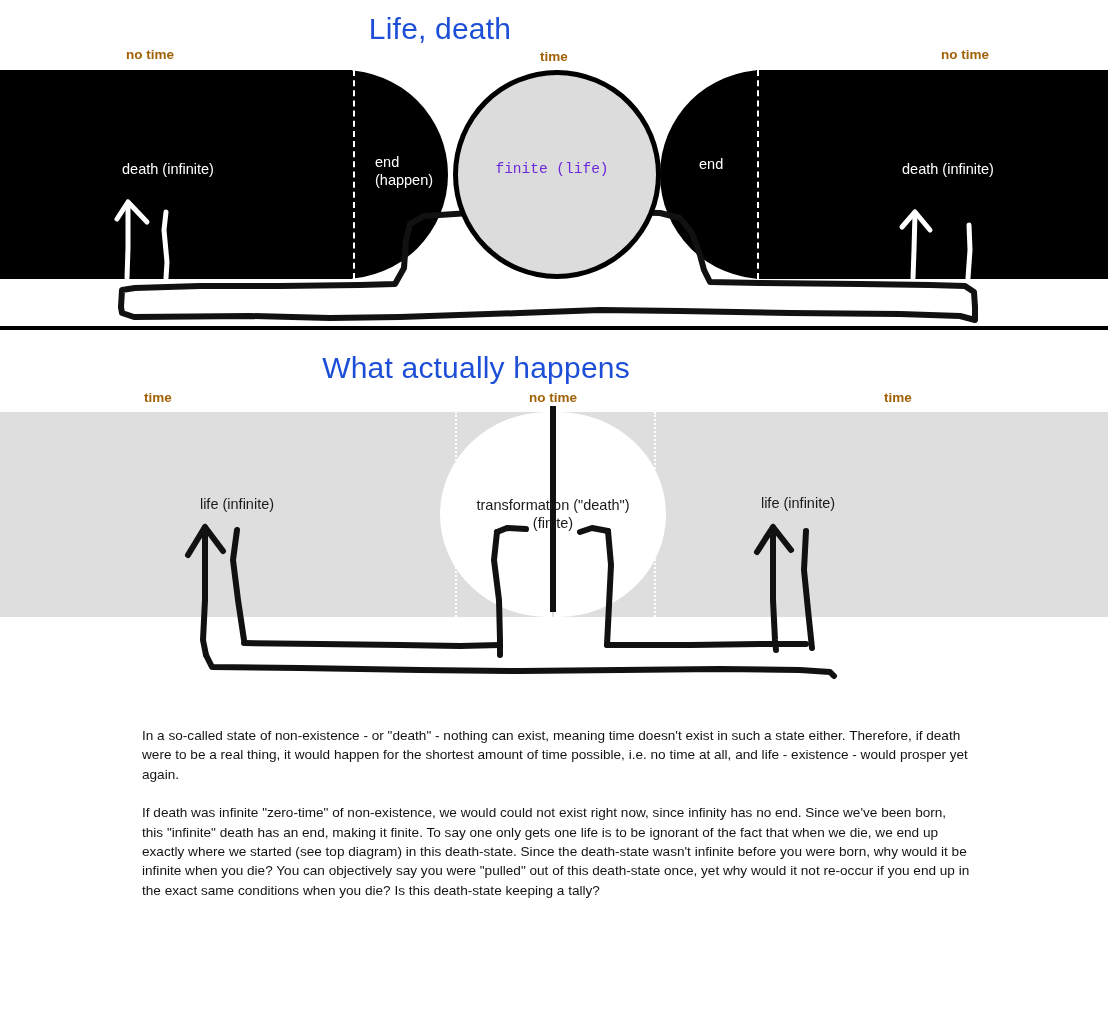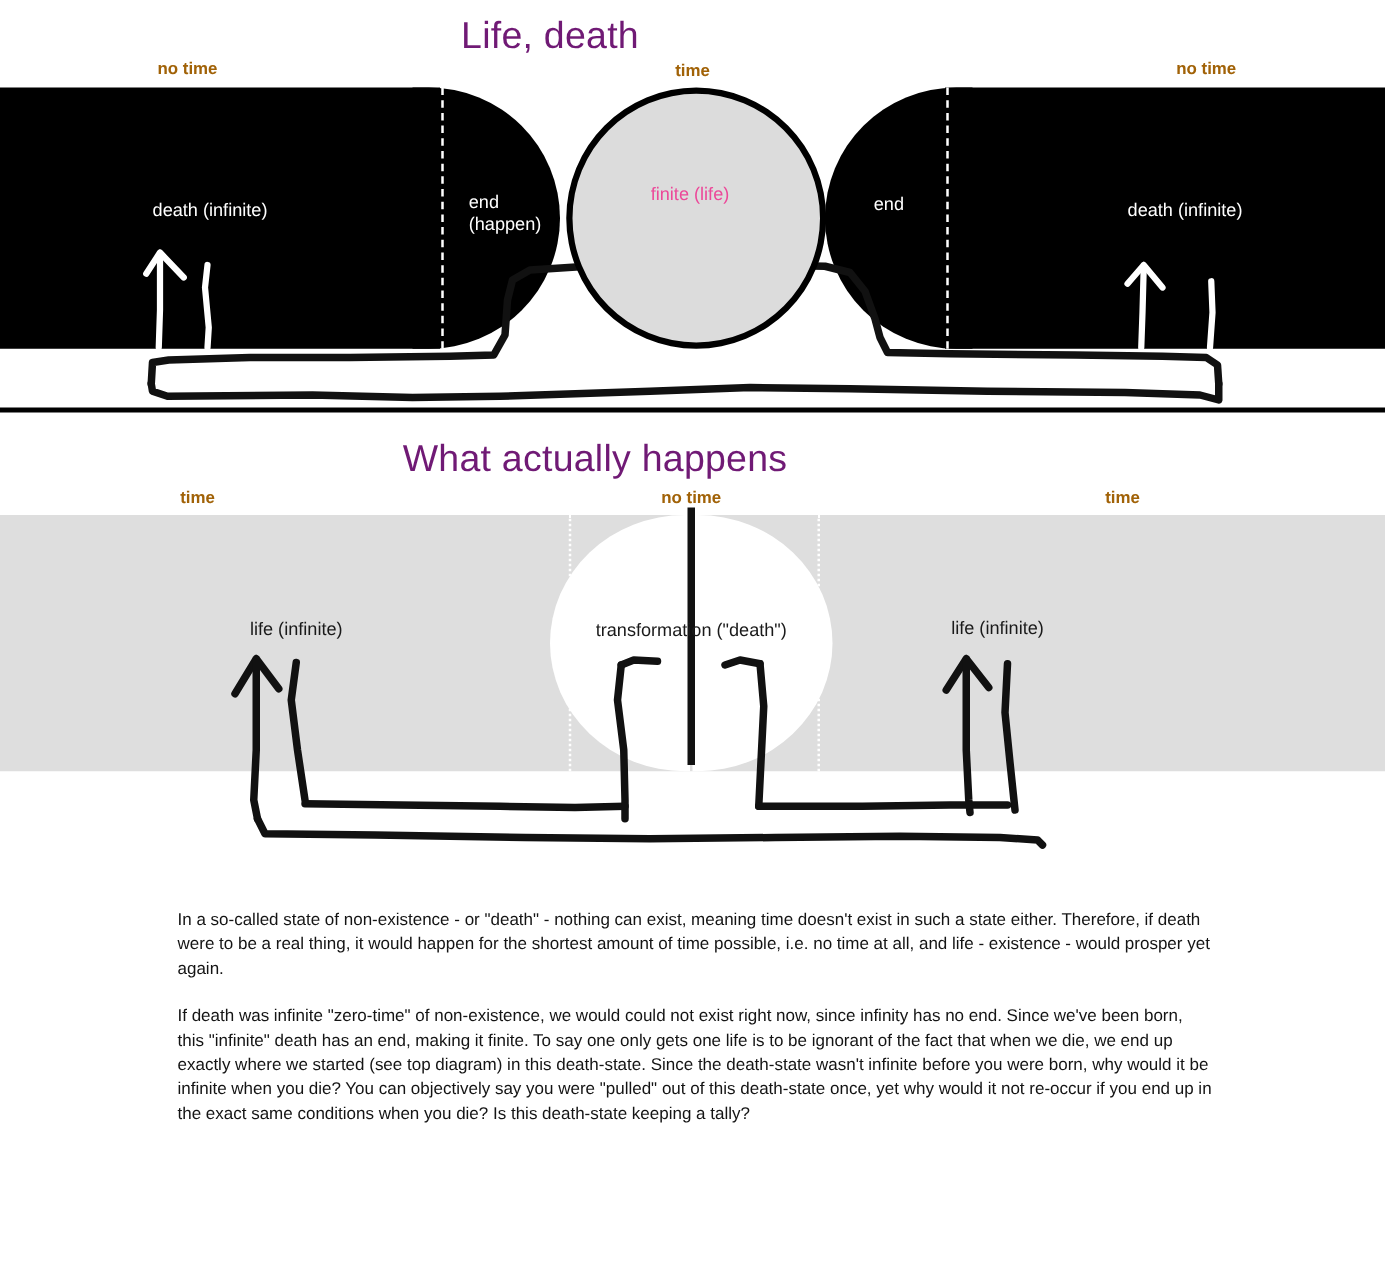--- a/index.html
+++ b/index.html
@@ -9,21 +9,21 @@
     font-family:"Liberation Sans", sans-serif;
     color:#000;
     overflow:hidden;
     position:relative;
   }
   .stage{position:absolute;left:0;top:0;width:1108px;height:1009px;}
 
   
   .title{
     position:absolute;left:0;width:880px;text-align:center;
-    font-size:30px;font-weight:400;letter-spacing:0.2px;color:#701a75;
+    font-size:30px;font-weight:400;letter-spacing:0.2px;color:#1d4ed8;
   }
   .cap{
     position:absolute;text-align:center;font-size:13.5px;font-weight:700;color:#a16207;
     white-space:nowrap;
   }
   .lbl{
     position:absolute;text-align:center;font-size:14.5px;color:#1a1a1a;white-space:nowrap;
   }
   .lbl.white{color:#ffffff;}
 
@@ -103,21 +103,21 @@
 
     <div class="life-circle"></div>
 
     <div class="lbl white" style="left:68px;top:161px;width:200px;">death (infinite)</div>
 
     <div style="position:absolute;left:330px;top:154px;width:120px;">
       <div class="lbl white" style="position:relative;left:0;top:0;width:120px;text-align:left;padding-left:45px;box-sizing:border-box;">end</div>
       <div class="lbl white" style="position:relative;left:0;top:2px;width:120px;text-align:left;padding-left:45px;box-sizing:border-box;">(happen)</div>
     </div>
 
-    <div class="lbl" style="left:452px;top:148px;width:200px;color:#ec4899;z-index:7;">finite (life)</div>
+    <div class="lbl" style="left:452px;top:161px;width:200px;color:#6d28d9;z-index:7;font-family:Liberation Mono, monospace;">finite (life)</div>
 
     <div class="lbl white" style="left:663px;top:156px;width:100px;text-align:left;padding-left:36px;box-sizing:border-box;">end</div>
 
     <div class="lbl white" style="left:848px;top:161px;width:200px;">death (infinite)</div>
   </div>
 
   <div class="divider"></div>
 
   <div>
 
@@ -136,20 +136,21 @@
       <div class="dot-v" style="left:455px;"></div>
       <div class="dot-v" style="left:654px;"></div>
     </div>
 
     <div class="centerbar"></div>
 
     <div class="lbl" style="left:137px;top:496px;width:200px;">life (infinite)</div>
 
     <div style="position:absolute;left:403px;top:497px;width:300px;z-index:7;">
       <div class="lbl" style="position:relative;left:0;top:0;width:300px;">transformation ("death")</div>
+      <div class="lbl" style="position:relative;left:0;top:2px;width:300px;">(finite)</div>
     </div>
 
     <div class="lbl" style="left:698px;top:495px;width:200px;">life (infinite)</div>
   </div>
 
   <svg class="ink" viewBox="0 0 1108 1009">
     <g fill="none" stroke-linecap="round" stroke-linejoin="round">
 
       <g stroke="#ffffff" stroke-width="5">
         <path d="M128,202 L117,219 M128,202 L147,222"></path>

